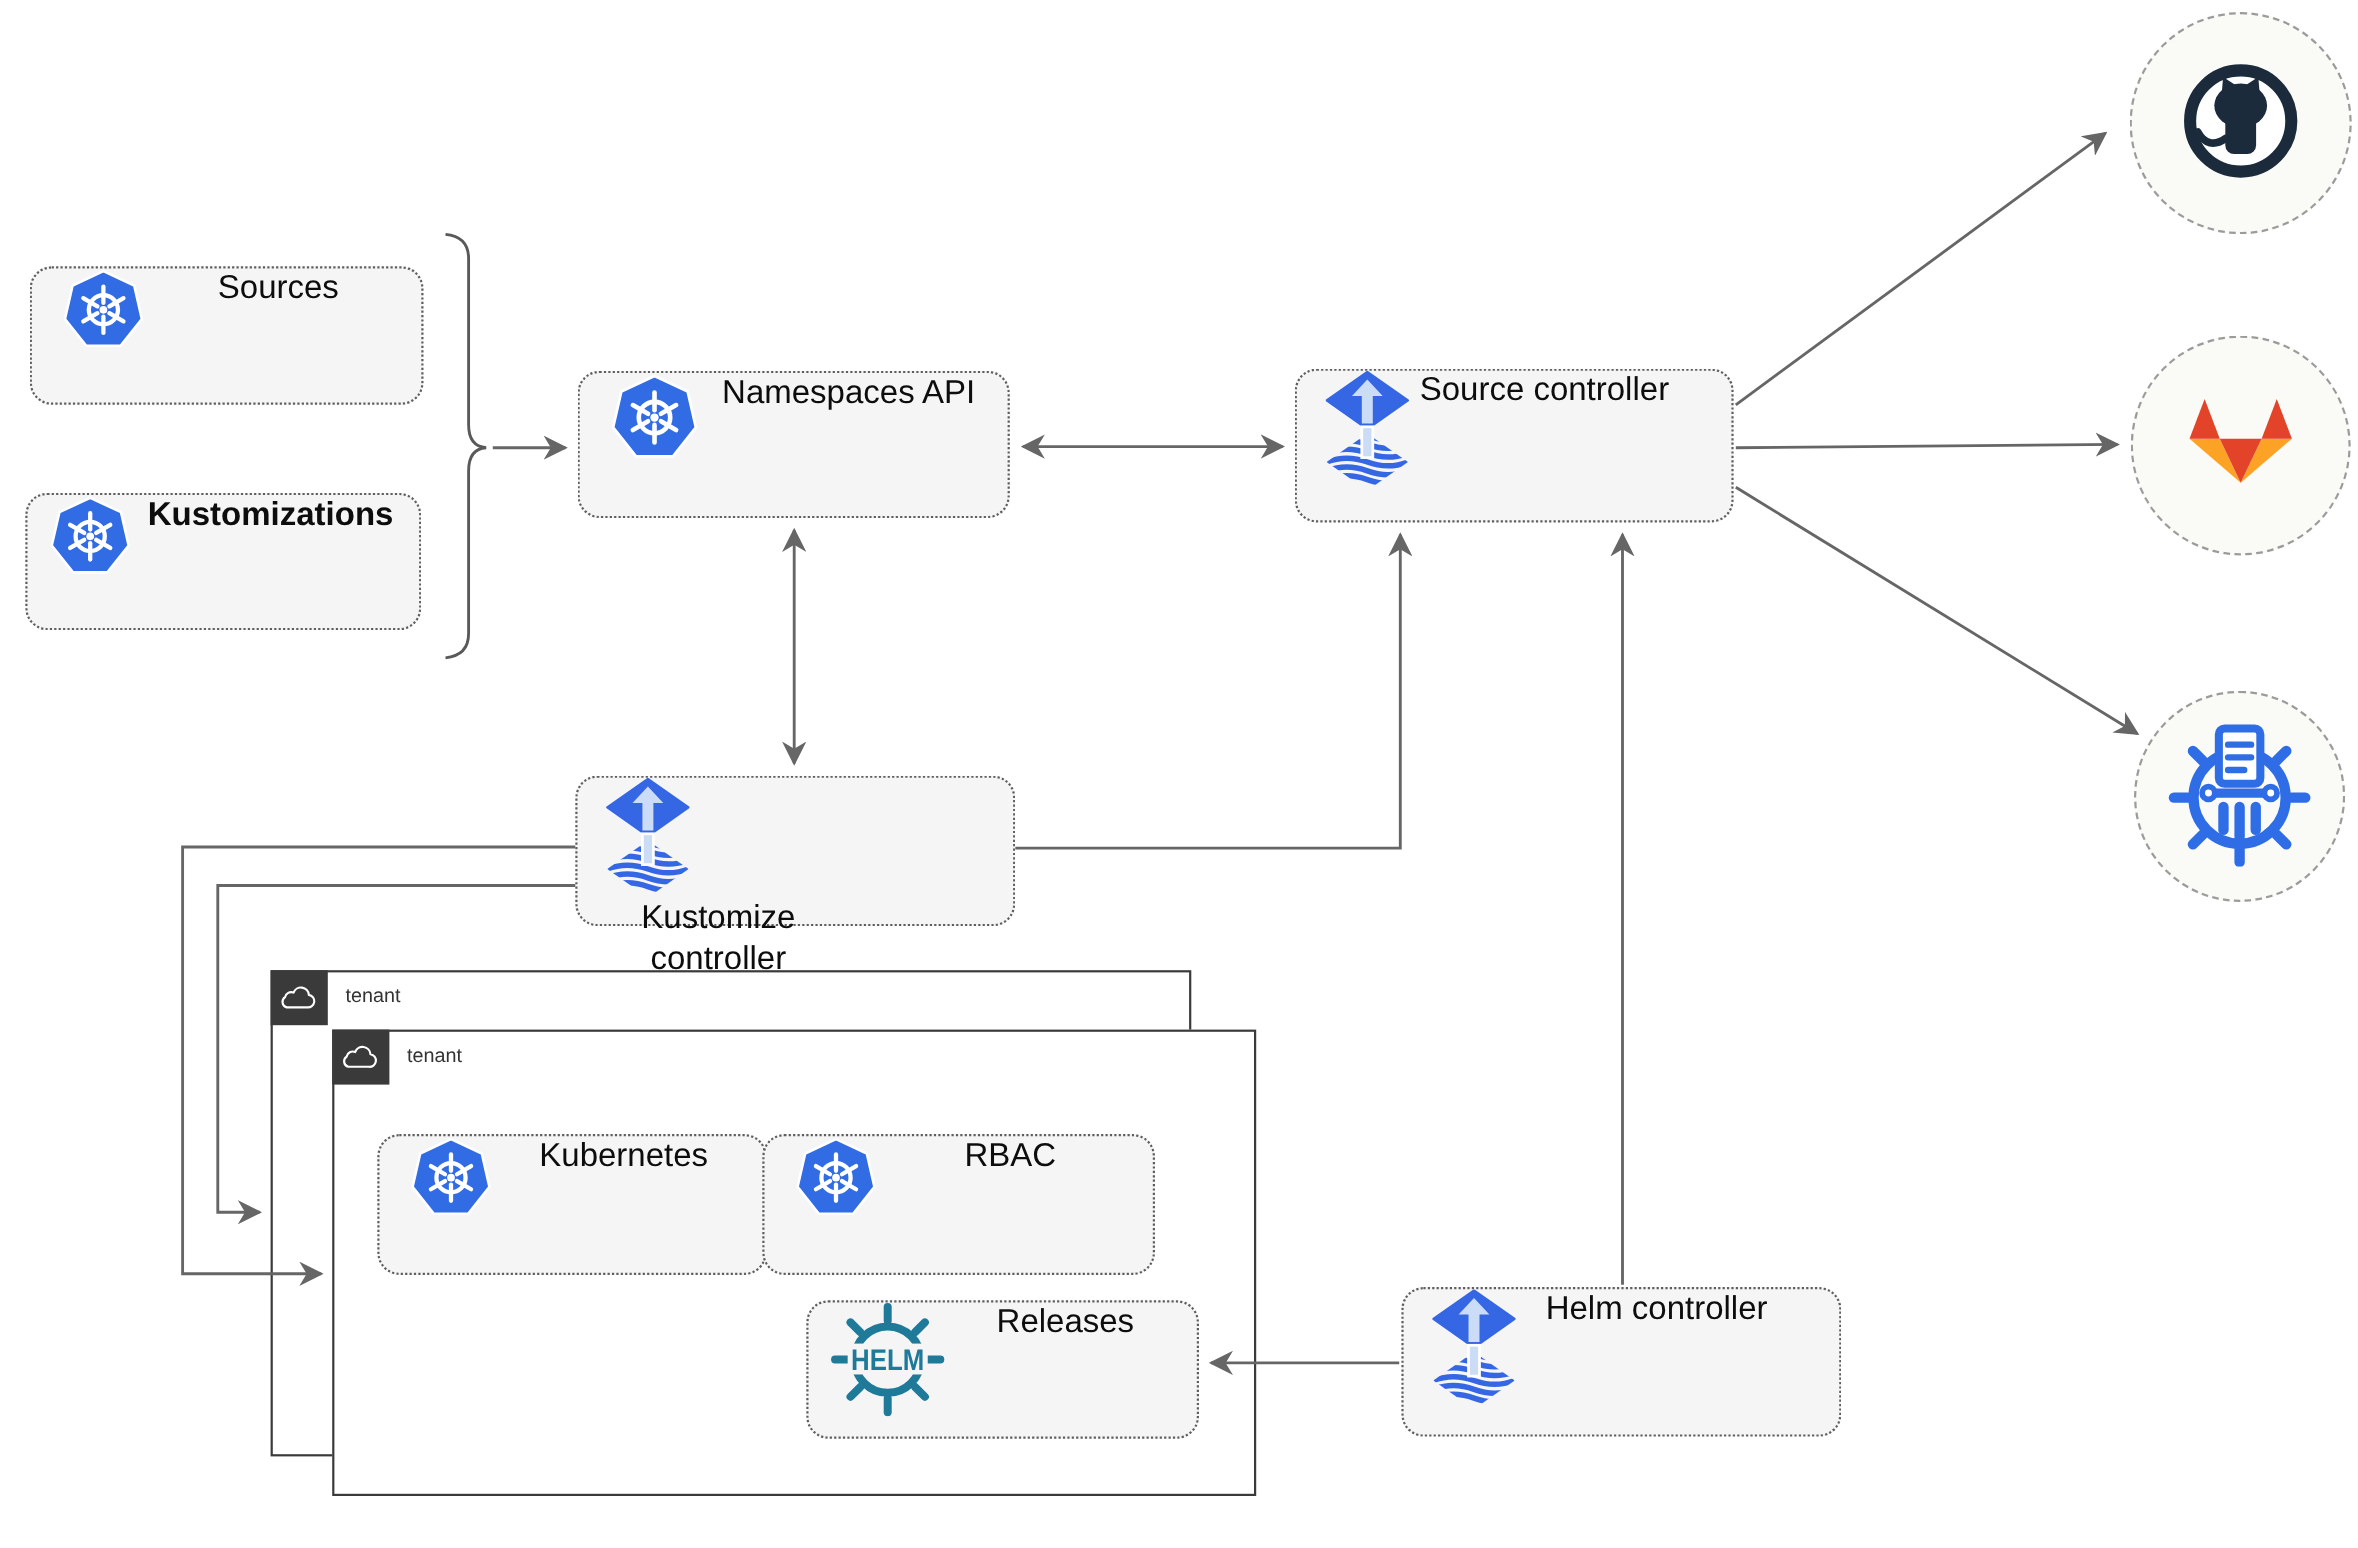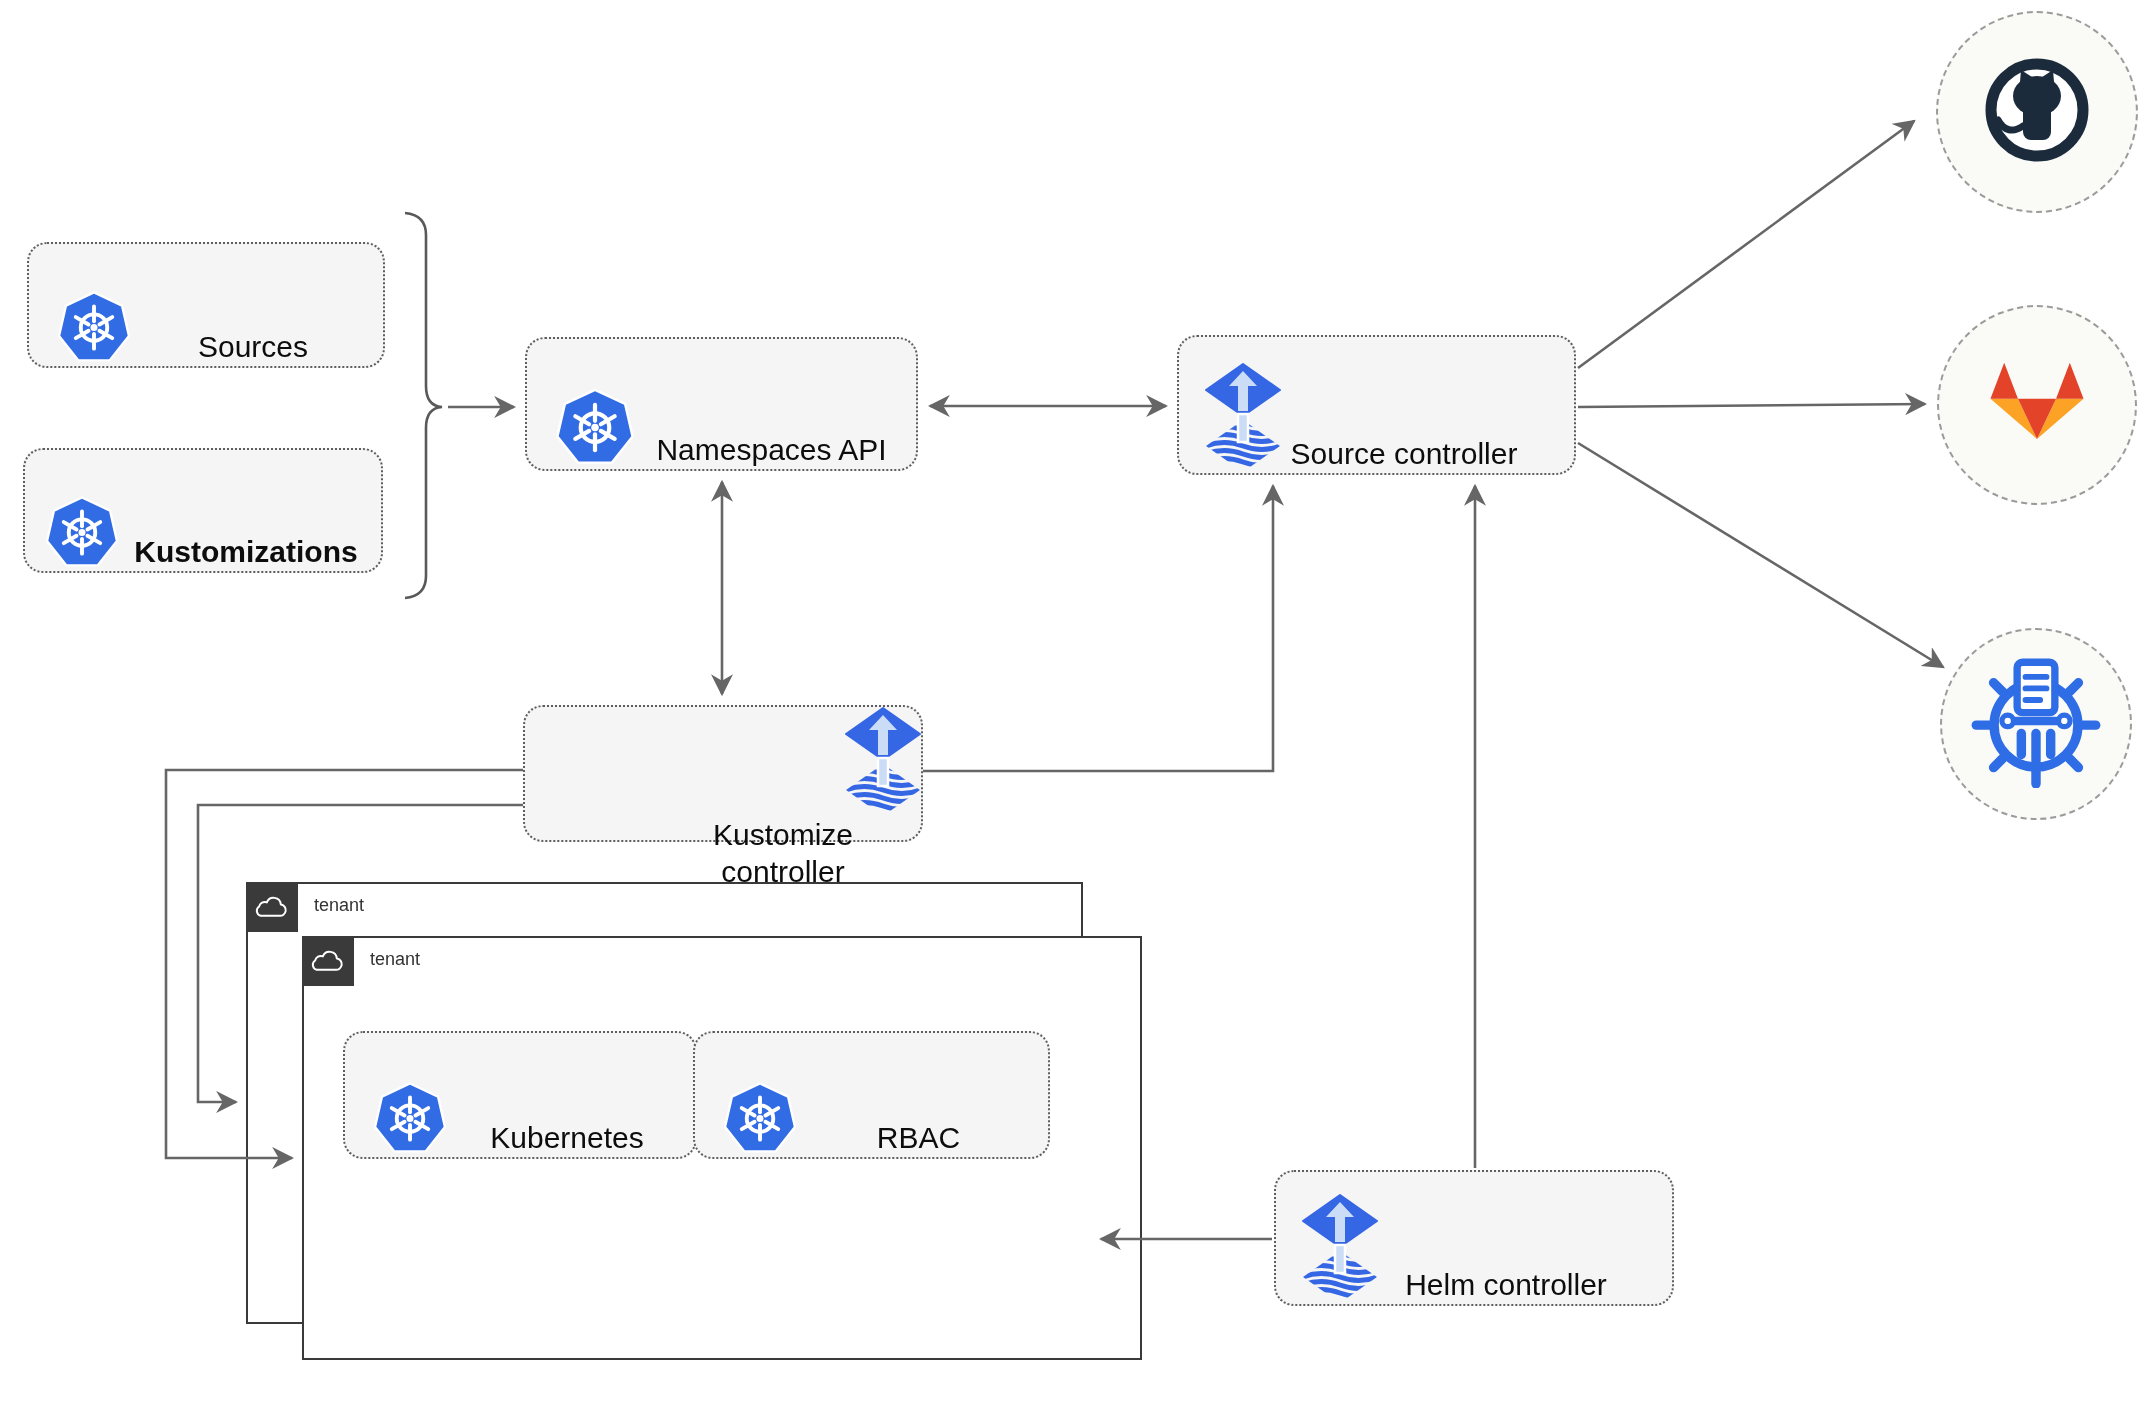--- a/index.html
+++ b/index.html
@@ -2,21 +2,21 @@
 <html style="--k8s_blue: #326CE5; --flux_blue: #3566E4; --flux_arrow: #CBDCF6; --helm_teal: #1F7A99; --museum_blue: #2E6DE5; --github_dark: #1B2B3C; --gitlab_red: #E24329; --gitlab_orange: #FCA326; --arrow_gray: #666666; --box_fill: #F5F5F5; --box_border: #5E5E5E; --tenant_border: #3A3A3A; --circle_fill: #FAFAF7; --circle_border: #9B9B9B; --label_color: #0D0D0D;"><head>
 <meta charset="utf-8">
 <style>
   html,body{margin:0;padding:0;background:#fff;}
   .canvas{position:relative;width:2144px;height:1407px;background:#ffffff;overflow:hidden;
           font-family:"Liberation Sans", sans-serif;}
 
   
   .node{position:absolute;box-sizing:border-box;background:var(--box_fill,#F5F5F5);
         border:2.4px dotted var(--box_border,#5E5E5E);border-radius:20px;
-        display:flex;align-items:flex-end;z-index:3;}
+        display:flex;align-items:flex-start;z-index:3;}
   .node .lbl{flex:1;text-align:center;font-size:30px;line-height:1.22;
              color:var(--label_color,#0D0D0D);padding:0 18px 0 8px;word-wrap:break-word;}
   .node .ic{flex:0 0 auto;margin-left:26px;display:flex;}
 
   
   .tenant{position:absolute;box-sizing:border-box;background:#fff;
           border:2.5px solid var(--tenant_border,#3A3A3A);}
   .tenant-badge{position:absolute;top:-2.5px;left:-2.5px;width:52px;height:50px;
                 background:var(--tenant_border,#3A3A3A);display:flex;align-items:center;justify-content:center;}
   .tenant-label{position:absolute;left:66px;top:11px;font-size:18px;color:#333;}
@@ -221,20 +221,28 @@
   <div class="node" style="left:693px;top:1031px;width:357px;height:128px;">
     <span class="ic">
       <svg width="78" height="76">
           <use href="#k8s"></use>
         </svg>
       </span>
     <span class="lbl">RBAC</span>
   </div>
 
 
+  <div class="node" style="left:733px;top:1182px;width:357px;height:126px;">
+    <span class="ic" style="margin-left:20px">
+      <svg width="104" height="104">
+          <use href="#helmlogo"></use>
+        </svg>
+      </span>
+    <span class="lbl">Releases</span>
+  </div>
 
   <div class="endpoint" style="left:1936px;top:11px;width:202px;height:202px;">
     <span>
       <svg width="120" height="120">
           <use href="#octocat"></use>
         </svg></span>
   </div>
 
   <div class="endpoint" style="left:1937px;top:305px;width:200px;height:200px;">
     <span>

